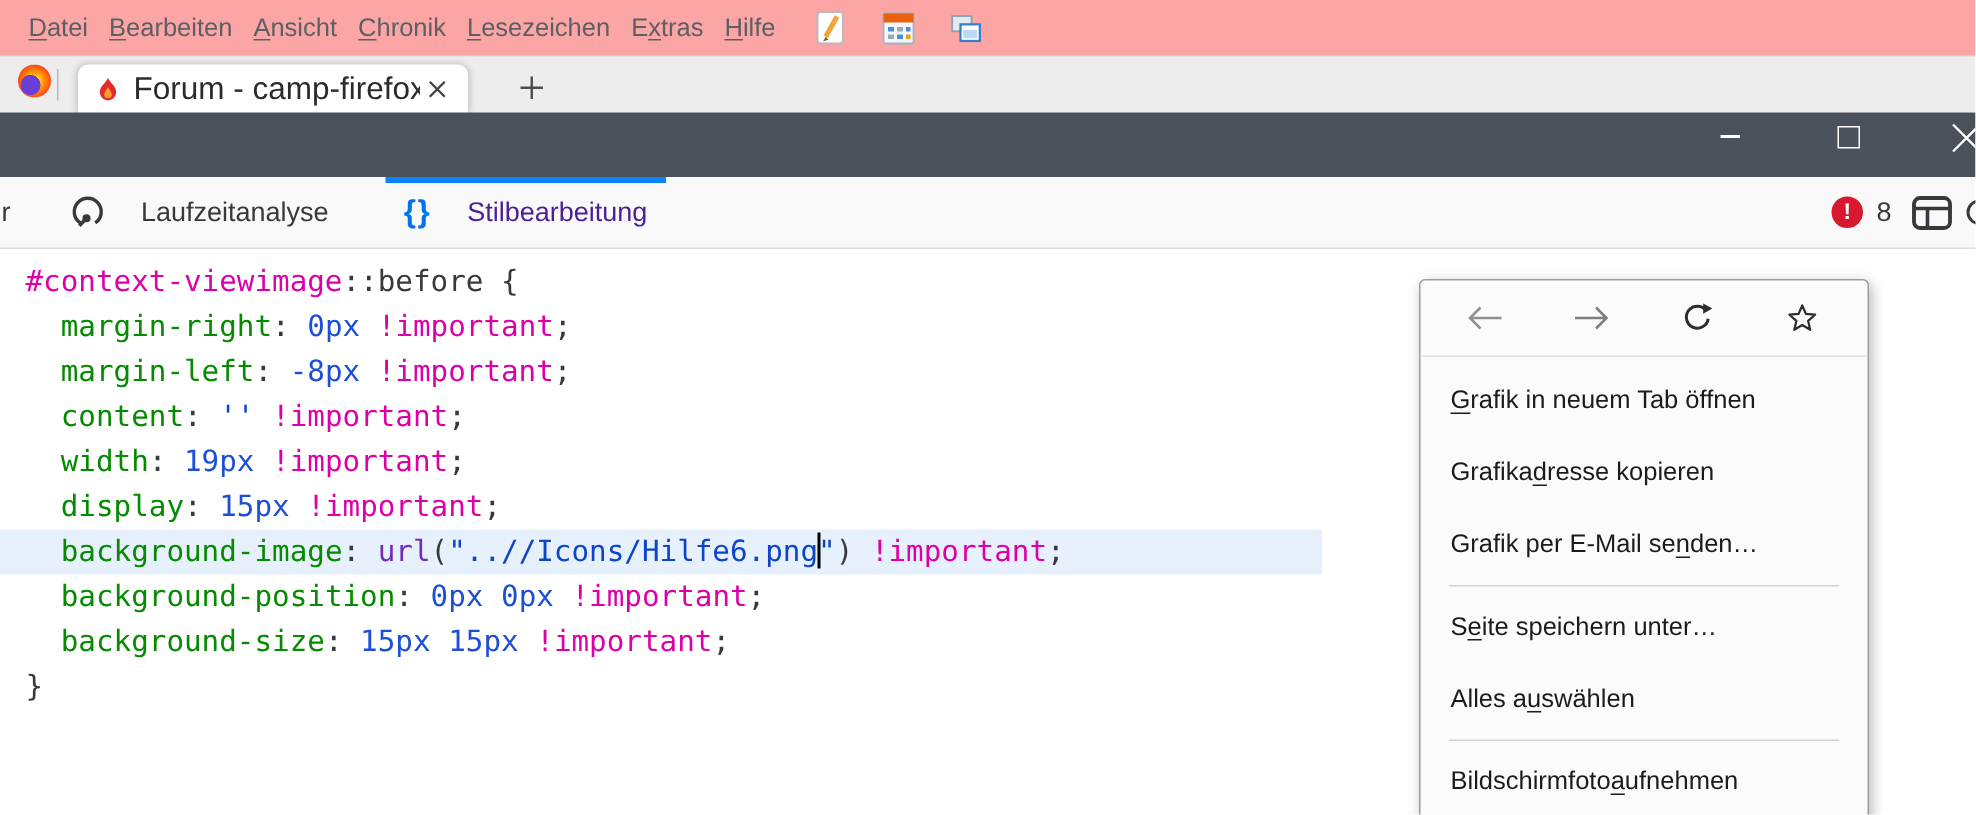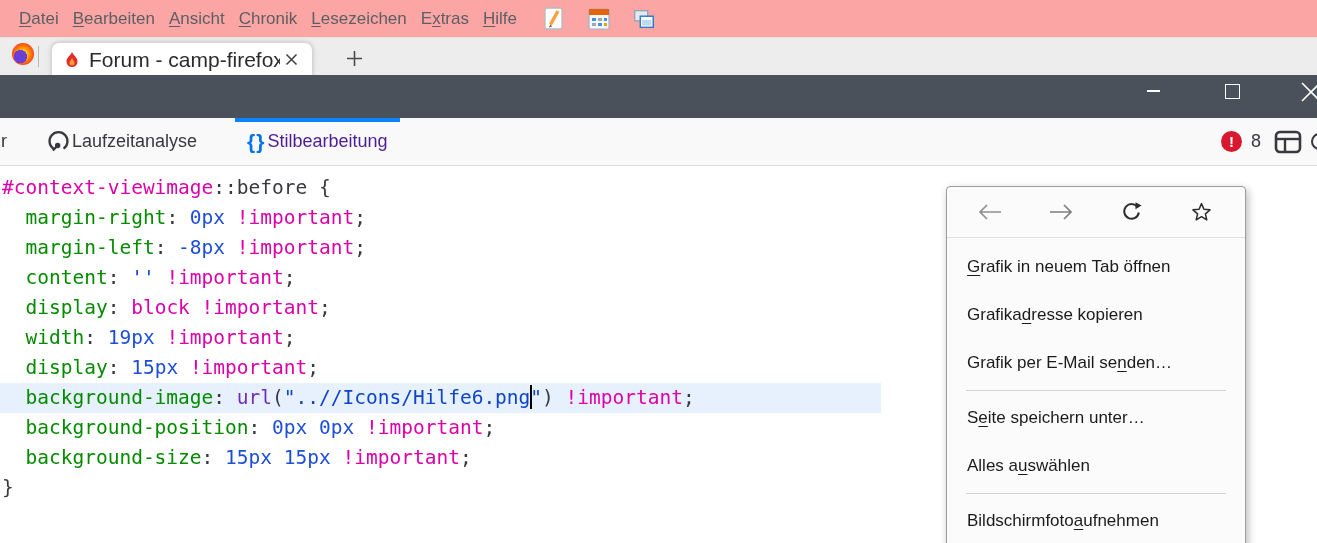--- a/index.html
+++ b/index.html
@@ -28,37 +28,37 @@
 
   
   .titlebar { height:43px; background:#4a515a; position:relative; }
   .win-min { position:absolute; left:1147px; top:15px; width:13px; height:2px; background:#fff; }
   .win-max { position:absolute; left:1225px; top:9px; width:15px; height:15px; border:1.6px solid #fff; }
   .win-close { position:absolute; left:1300px; top:6px; }
 
   
   .dtstrip { height:48px; background:#f9f9fa; border-bottom:1px solid #dcdcdf; display:flex; align-items:stretch; position:relative; }
   .dt-partial { align-self:center; color:#38383d; font-size:18px; margin-left:1px; }
-  .dt-tab { display:flex; align-items:center; gap:2px; padding:0 12px; position:relative; }
+  .dt-tab { display:flex; align-items:center; gap:24px; padding:0 12px; position:relative; }
   .dt-tab .dt-label { font-size:18px; color:#38383d; white-space:nowrap; }
   .dt-tab.perf { margin-left:28px; }
   .dt-tab.style { margin-left:26px; }
   .dt-tab.style .dt-label { color:#4c1d95; }
   .dt-activebar { position:absolute; top:0; left:0; right:0; height:4px; background:#0a84ff; }
   .braces { color:#0074e8; font-weight:bold; font-size:21px; letter-spacing:1px; }
   .dt-right { margin-left:auto; display:flex; align-items:center; gap:9px; padding-right:0; }
   .err-badge { width:21px; height:21px; border-radius:50%; background:#d7182f; color:#fff; font-weight:bold;
     font-size:15px; display:flex; align-items:center; justify-content:center; }
   .err-count { color:#38383d; font-size:18px; }
   .partial-circle { width:17px; height:17px; border-radius:50%; border:2.6px solid #38383d; margin-right:-11px; }
 
   
   .editor { position:absolute; left:0; top:167px; right:0; bottom:0; background:#fff;
     font-family:"DejaVu Sans Mono", monospace; font-size:19.5px; padding-top:6px; }
-  .code-line { height:30px; line-height:30px; white-space:pre; padding-left:2px; }
+  .code-line { height:30px; line-height:30px; white-space:pre; padding-left:17px; }
   .code-line.hl { background:linear-gradient(to right, #e7f1fd 0 881px, transparent 881px); }
   .tk-sel  { color:#dd00a9; }
   .tk-prop { color:#058b00; }
   .tk-num  { color:#1d4ed8; }
   .tk-str  { color:#0c45c8; }
   .tk-kw   { color:#dd00a9; }
   .tk-fn   { color:#722cb8; }
   .tk-pun, .tk-pln { color:#38383d; }
   .caret { display:inline-block; width:0; border-left:2px solid #000; height:24px; vertical-align:-5px; margin-right:-2px; }
 
@@ -172,21 +172,20 @@
     </svg>
     <span class="partial-circle"></span>
   </div>
 </div>
 
 <div class="editor" id="editor">
     <div class="code-line"><span class="tk-sel">#context-viewimage</span><span class="tk-pun">::before</span><span class="tk-pln"> {</span></div>
     <div class="code-line"><span class="tk-pln">  </span><span class="tk-prop">margin-right</span><span class="tk-pun">: </span><span class="tk-num">0px</span><span class="tk-pln"> </span><span class="tk-kw">!important</span><span class="tk-pun">;</span></div>
     <div class="code-line"><span class="tk-pln">  </span><span class="tk-prop">margin-left</span><span class="tk-pun">: </span><span class="tk-num">-8px</span><span class="tk-pln"> </span><span class="tk-kw">!important</span><span class="tk-pun">;</span></div>
     <div class="code-line"><span class="tk-pln">  </span><span class="tk-prop">content</span><span class="tk-pun">: </span><span class="tk-str">''</span><span class="tk-pln"> </span><span class="tk-kw">!important</span><span class="tk-pun">;</span></div>
-    <div class="code-line"><span class="tk-pln">  </span><span class="tk-prop">display</span><span class="tk-pun">: </span><span class="tk-kw">block</span><span class="tk-pln"> </span><span class="tk-kw">!important</span><span class="tk-pun">;</span></div>
     <div class="code-line"><span class="tk-pln">  </span><span class="tk-prop">width</span><span class="tk-pun">: </span><span class="tk-num">19px</span><span class="tk-pln"> </span><span class="tk-kw">!important</span><span class="tk-pun">;</span></div>
     <div class="code-line"><span class="tk-pln">  </span><span class="tk-prop">display</span><span class="tk-pun">: </span><span class="tk-num">15px</span><span class="tk-pln"> </span><span class="tk-kw">!important</span><span class="tk-pun">;</span></div>
     <div class="code-line hl"><span class="tk-pln">  </span><span class="tk-prop">background-image</span><span class="tk-pun">: </span><span class="tk-fn">url</span><span class="tk-pun">(</span><span class="tk-str">"..//Icons/Hilfe6.png</span><span class="caret"></span><span class="tk-str">"</span><span class="tk-pun">)</span><span class="tk-pln"> </span><span class="tk-kw">!important</span><span class="tk-pun">;</span></div>
     <div class="code-line"><span class="tk-pln">  </span><span class="tk-prop">background-position</span><span class="tk-pun">: </span><span class="tk-num">0px</span><span class="tk-pln"> </span><span class="tk-num">0px</span><span class="tk-pln"> </span><span class="tk-kw">!important</span><span class="tk-pun">;</span></div>
     <div class="code-line"><span class="tk-pln">  </span><span class="tk-prop">background-size</span><span class="tk-pun">: </span><span class="tk-num">15px</span><span class="tk-pln"> </span><span class="tk-num">15px</span><span class="tk-pln"> </span><span class="tk-kw">!important</span><span class="tk-pun">;</span></div>
     <div class="code-line"><span class="tk-pln">}</span></div>
   </div>
 
 <div class="ctxmenu">
   <div class="ctx-nav">

